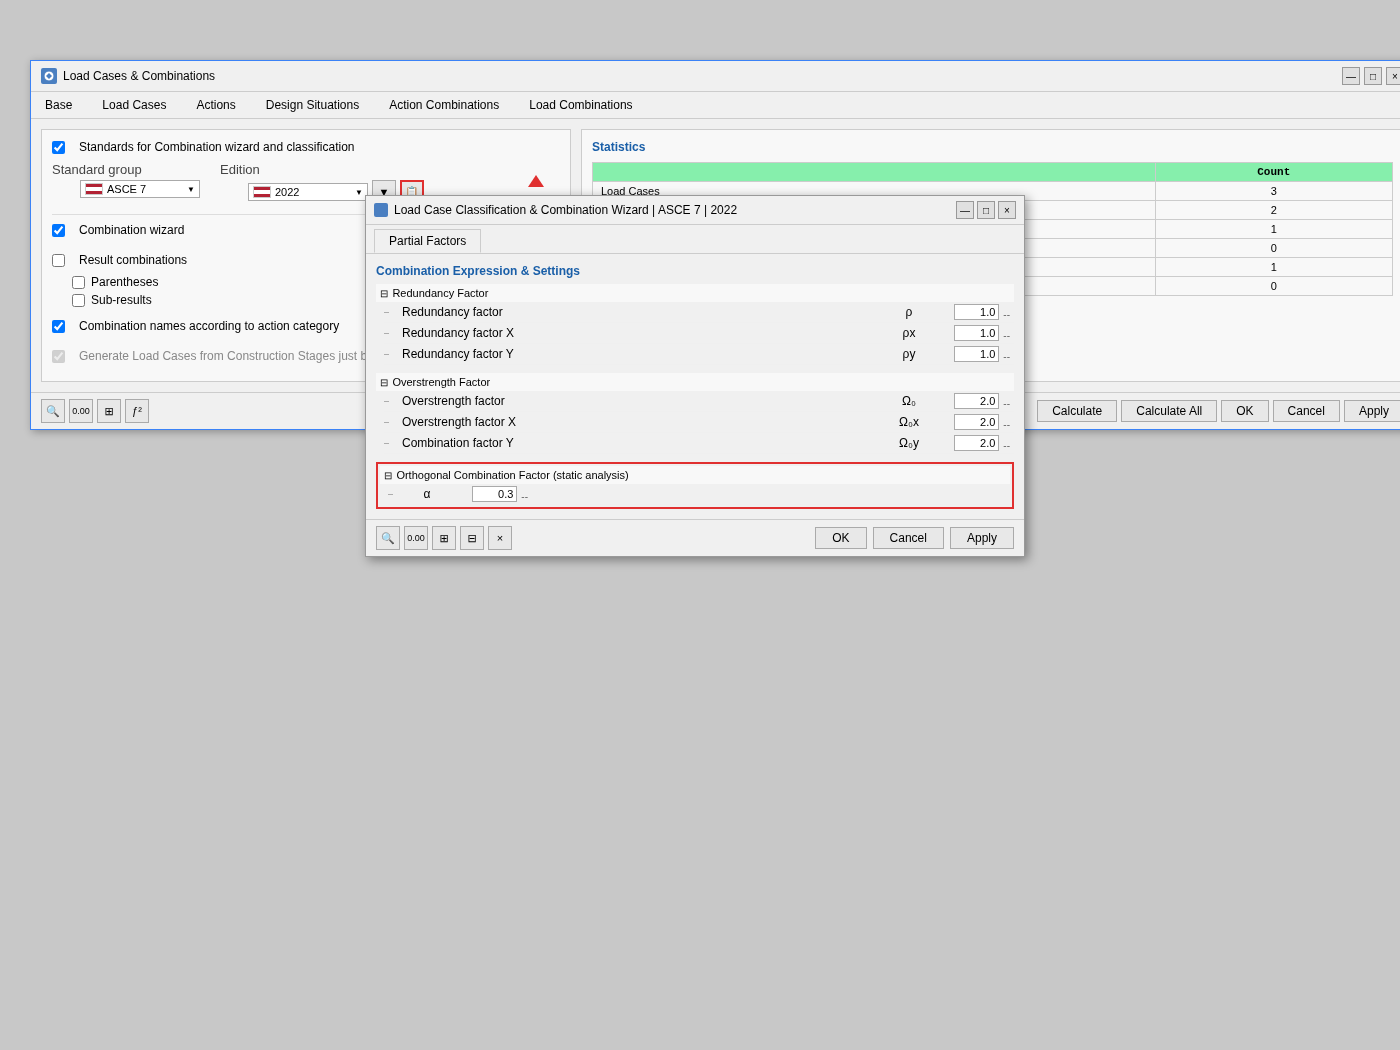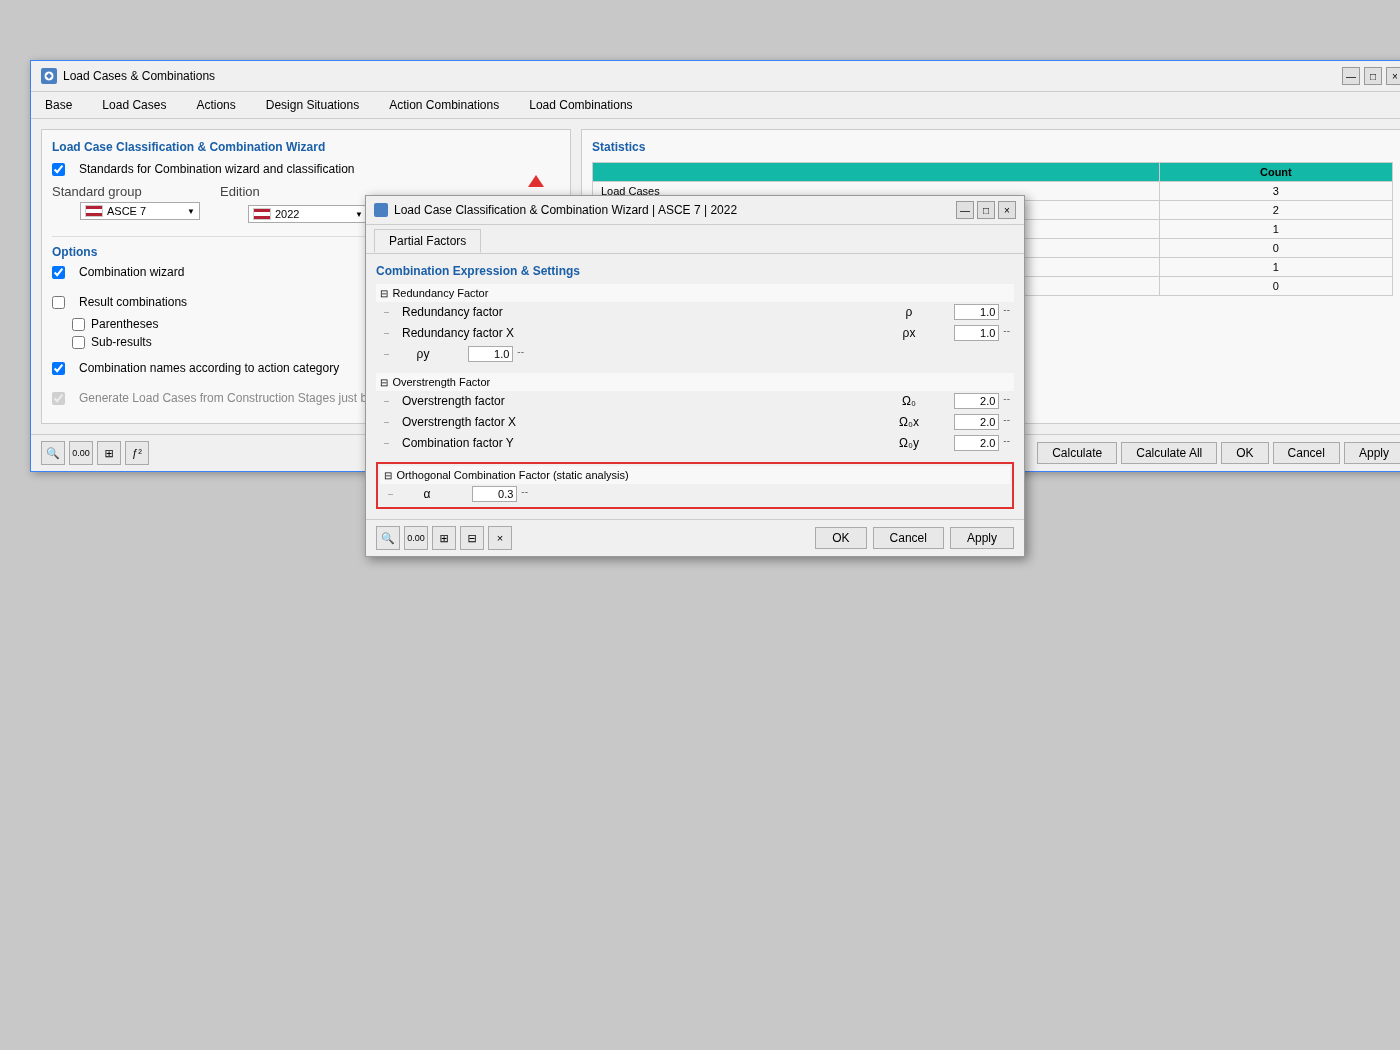--- a/index.html
+++ b/index.html
@@ -117,21 +117,21 @@
     }
 
     .stats-title { font-weight: bold; color: #1a5fa8; font-size: 12px; margin-bottom: 8px; }
 
     .stats-table { width: 100%; border-collapse: collapse; }
     .stats-table th, .stats-table td {
       border: 1px solid #ccc;
       padding: 3px 8px;
       font-size: 11px;
     }
-    .stats-table th { background: #14b8a6; }
+    .stats-table th { background: #86efac; font-family: Liberation Mono, monospace; }
 
     .bottom-toolbar {
       display: flex; align-items: center; gap: 4px;
       padding: 6px 10px;
       border-top: 1px solid #ccc;
       background: #f0f0f0;
     }
     .bottom-btn {
       padding: 3px 14px;
       border: 1px solid #aaa;
@@ -187,21 +187,21 @@
     .tree-collapse { cursor: pointer; margin-right: 4px; font-size: 10px; }
     .factor-row {
       display: flex; align-items: center;
       padding: 2px 0;
       border-bottom: 1px solid #efefef;
     }
     .factor-label { flex: 1; padding-left: 4px; }
     .factor-symbol { width: 50px; text-align: center; }
     .factor-value {
       width: 80px; text-align: right; padding-right: 4px;
-      display: flex; align-items: flex-start; justify-content: flex-end; gap: 4px;
+      display: flex; align-items: flex-end; justify-content: flex-end; gap: 4px;
     }
     .factor-input {
       width: 45px; border: 1px solid #aaa; padding: 1px 3px; font-size: 11px; text-align: right;
     }
     .factor-unit { font-size: 10px; color: #666; }
 
     .group-header {
       display: flex; align-items: center;
       padding: 3px 4px;
       font-weight: normal;
@@ -265,21 +265,20 @@
     <div class="menu-item">Load Cases</div>
     <div class="menu-item">Actions</div>
     <div class="menu-item">Design Situations</div>
     <div class="menu-item">Action Combinations</div>
     <div class="menu-item">Load Combinations</div>
   </div>
 
   <div class="main-content">
 
     <div class="left-panel">
-      <div class="section-title">Load Case Classification &amp; Combination Wizard</div>
 
       <div class="checkbox-row">
         <input type="checkbox" checked="" style="">
         <span>Standards for Combination wizard and classification</span>
       </div>
 
       <div class="field-group">
         <div>
           <div class="field-label">Standard group</div>
           <div class="field-select">
@@ -298,21 +297,20 @@
               <span>2022</span>
               <span class="dropdown-arrow">▼</span>
             </div>
             <div class="icon-btn">▼</div>
             <div class="icon-btn" style="border: 2px solid #e03030;">📋</div>
           </div>
         </div>
       </div>
 
       <div class="options-section">
-        <div class="options-title">Options</div>
         <div class="checkbox-row">
           <input type="checkbox" checked="" style="">
           <span>Combination wizard</span>
         </div>
         <div class="separator"></div>
         <div class="checkbox-row">
           <input type="checkbox" style="">
           <span>Result combinations</span>
         </div>
         <div class="sub-checkbox">
@@ -430,20 +428,21 @@
         <span style="width:14px;font-size:9px;color:#888;">–</span>
         <span class="factor-label">Redundancy factor X</span>
         <span class="factor-symbol">ρx</span>
         <div class="factor-value">
           <input class="factor-input" type="text" value="1.0" style="">
           <span class="factor-unit">--</span>
         </div>
       </div>
       <div class="factor-row">
         <span style="width:14px;font-size:9px;color:#888;">–</span>
+        <span class="factor-label">Redundancy factor Y</span>
         <span class="factor-symbol">ρy</span>
         <div class="factor-value">
           <input class="factor-input" type="text" value="1.0" style="">
           <span class="factor-unit">--</span>
         </div>
       </div>
     </div>
 
     <div class="separator"></div>
 

